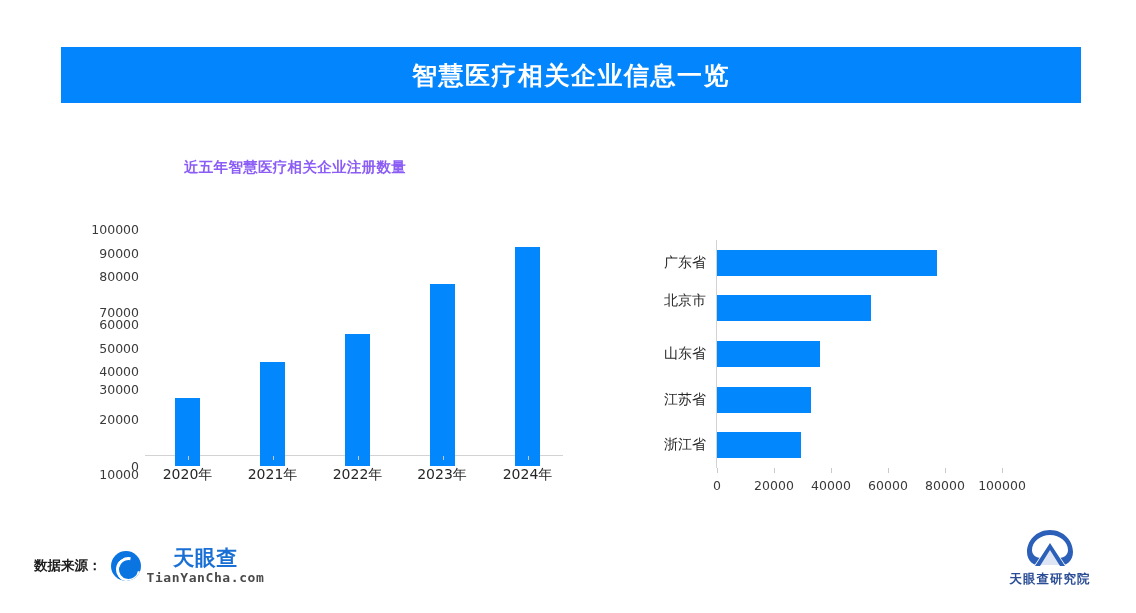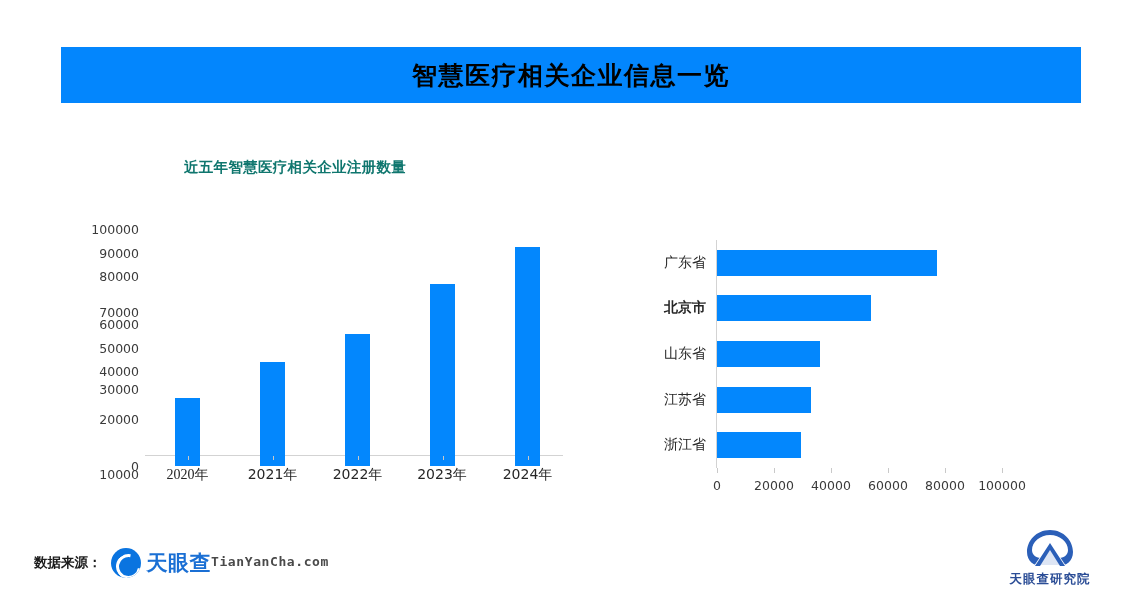--- a/index.html
+++ b/index.html
@@ -23,33 +23,33 @@
     left: 61px;
     top: 47px;
     width: 1020px;
     height: 56px;
     background: #0386fd;
     display: flex;
     align-items: center;
     justify-content: center;
   }
   .banner-title {
-    color: #000000;
+    color: #ffffff;
     font-size: 25px;
     font-weight: bold;
     letter-spacing: 1.5px;
     font-family: "DejaVu Sans", "Liberation Sans", sans-serif;
   }
 
   
   .panel-title {
     position: absolute;
     font-size: 14.5px;
     font-weight: bold;
-    color: #0f766e;
+    color: #8b5cf6;
     letter-spacing: 0.3px;
     font-family: "DejaVu Sans", "Liberation Sans", sans-serif;
     white-space: nowrap;
   }
   #left-panel-title  { left: 184px; top: 158px; }
   #right-panel-title { left: 737px; top: 162px; }
 
   
   #left-chart {
     position: absolute;
@@ -193,21 +193,21 @@
     position: absolute;
     left: 5px;
     top: 6px;
     width: 19px;
     height: 19px;
     border: 3.5px solid #ffffff;
     border-radius: 50%;
     border-right-color: transparent;
     transform: rotate(-35deg);
   }
-  .tyc-wordblock { display: flex; flex-direction: row; line-height: 1; }
+  .tyc-wordblock { display: flex; flex-direction: column; line-height: 1; align-items: center; }
   .tyc-cn {
     font-size: 21px;
     font-weight: bold;
     color: #1a6fd4;
     letter-spacing: 0.5px;
     font-family: "DejaVu Sans", "Liberation Sans", sans-serif;
   }
   .tyc-en {
     font-size: 13px;
     font-weight: bold;
@@ -270,37 +270,37 @@
     <div class="v-axis-line"></div>
     <div class="vplot" id="v-bars">
         <div class="v-bar" style="background: rgb(3, 135, 253); left: 30px; height: 67.545px;"></div>
         <div class="v-bar" style="background: rgb(3, 135, 253); left: 115px; height: 103.806px;"></div>
         <div class="v-bar" style="background: rgb(3, 135, 253); left: 200px; height: 131.772px;"></div>
         <div class="v-bar" style="background: rgb(3, 135, 253); left: 285px; height: 182.49px;"></div>
         <div class="v-bar" style="background: rgb(3, 135, 253); left: 370px; height: 219.462px;"></div>
       </div>
     <div id="v-xticks">
         <div class="v-tickmark" style="left: 112.5px;"></div>
-        <div class="v-xtick" style="left: 112.5px; font-family: Liberation Serif, serif;">2020年</div>
+        <div class="v-xtick" style="left: 112.5px;">2020年</div>
         <div class="v-tickmark" style="left: 197.5px;"></div>
         <div class="v-xtick" style="left: 197.5px;">2021年</div>
         <div class="v-tickmark" style="left: 282.5px;"></div>
         <div class="v-xtick" style="left: 282.5px;">2022年</div>
         <div class="v-tickmark" style="left: 367.5px;"></div>
         <div class="v-xtick" style="left: 367px;">2023年</div>
         <div class="v-tickmark" style="left: 452.5px;"></div>
         <div class="v-xtick" style="left: 452.5px;">2024年</div>
       </div>
   </div>
 
   <div id="right-chart">
     <div class="h-axis-line"></div>
     <div id="h-cats">
         <div class="h-cat" style="top: 22.8px;">广东省</div>
-        <div class="h-cat" style="top: 68px; font-weight: bold;">北京市</div>
+        <div class="h-cat" style="top: 61px;">北京市</div>
         <div class="h-cat" style="top: 114px;">山东省</div>
         <div class="h-cat" style="top: 159.6px;">江苏省</div>
         <div class="h-cat" style="top: 205.2px;">浙江省</div>
       </div>
     <div id="h-bars">
         <div class="h-bar" style="background: rgb(3, 135, 253); top: 22.8px; width: 220.305px;"></div>
         <div class="h-bar" style="background: rgb(3, 135, 253); top: 68.4px; width: 154.327px;"></div>
         <div class="h-bar" style="background: rgb(3, 135, 253); top: 114px; width: 103.312px;"></div>
         <div class="h-bar" style="background: rgb(3, 135, 253); top: 159.6px; width: 94.335px;"></div>
         <div class="h-bar" style="background: rgb(3, 135, 253); top: 205.2px; width: 84.36px;"></div>

